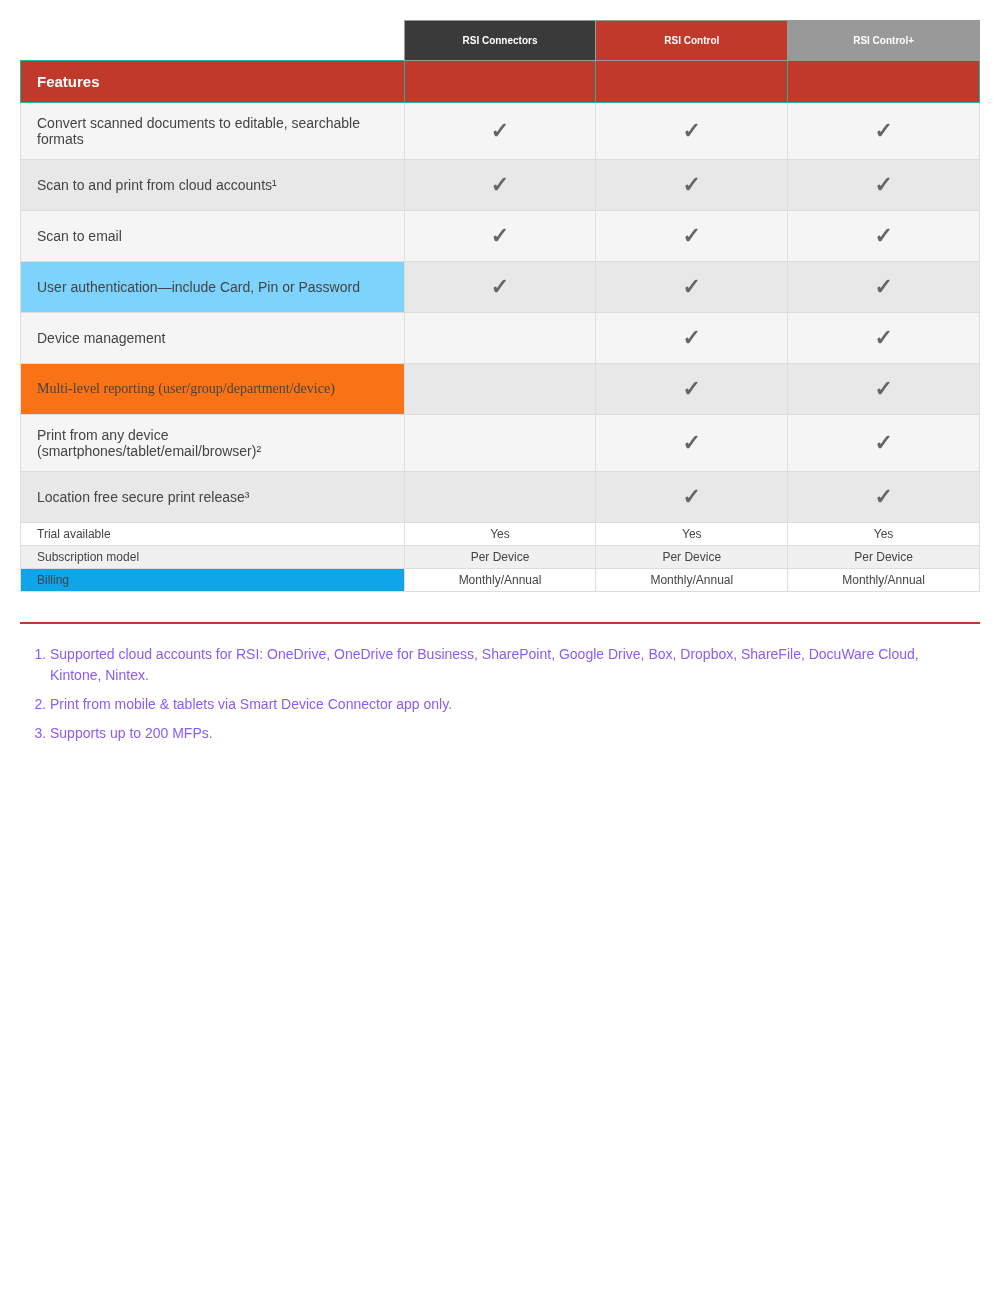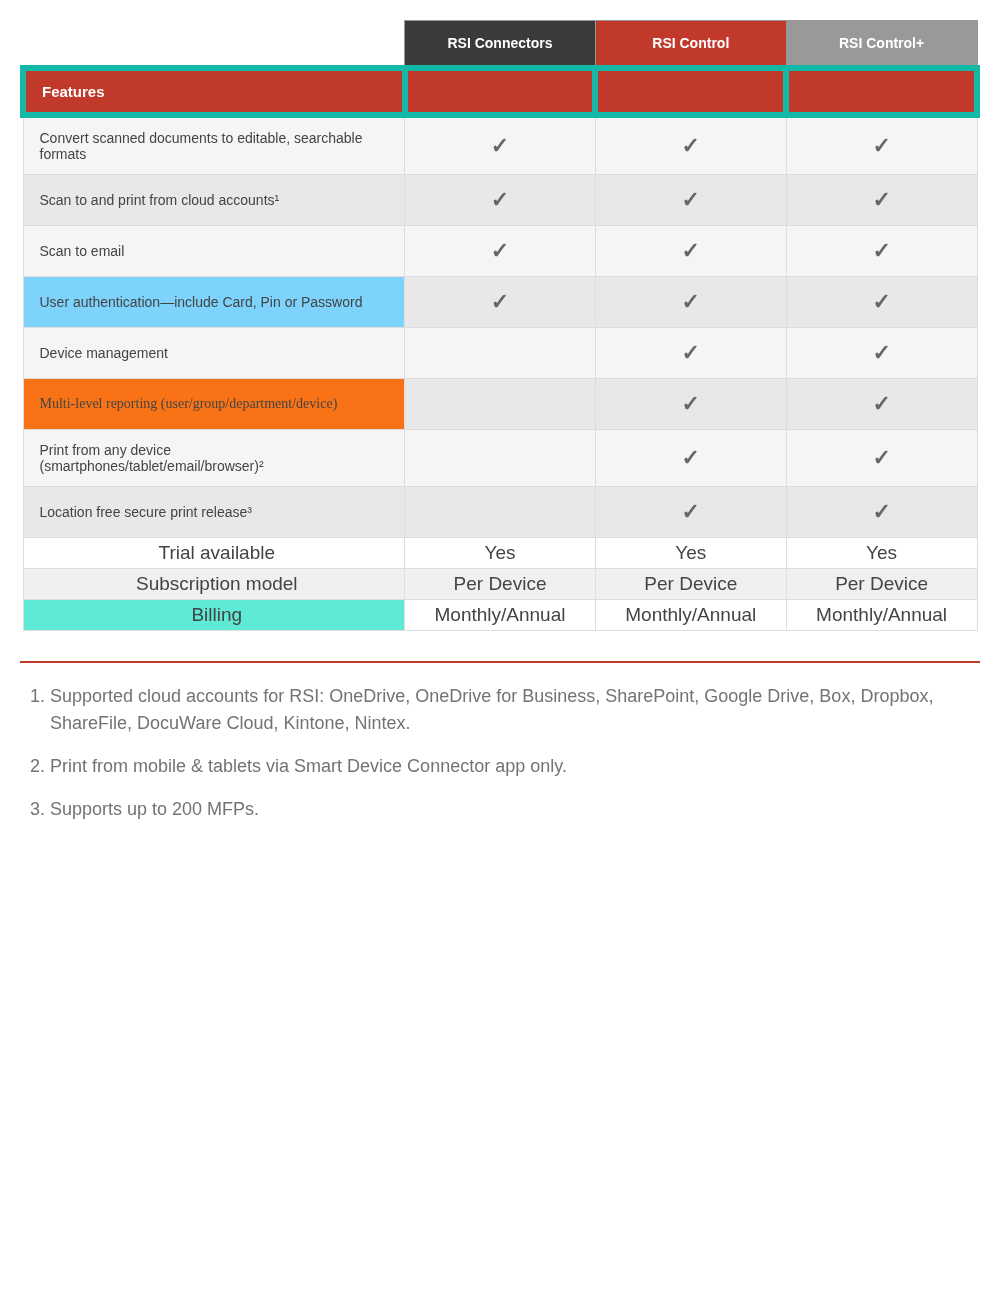--- a/index.html
+++ b/index.html
@@ -12,31 +12,31 @@
       padding: 20px;
     }
 
     .comparison-table {
       width: 100%;
       border-collapse: collapse;
       margin-bottom: 30px;
     }
 
     .comparison-table th, .comparison-table td {
-      border: 6px solid #14b8a6;
+      border: 1px solid #14b8a6;
       padding: 0;
       vertical-align: middle;
     }
 
     
     .header-row th {
       background: #f0f0f0;
       text-align: center;
       font-weight: bold;
-      font-size: 14px;
+      font-size: 10px;
       padding: 14px 10px;
       color: #fff;
       border: 1px solid #999;
     }
 
     .header-row th:first-child {
       background: transparent;
       border: none;
     }
 
@@ -96,23 +96,22 @@
     .value-col {
       width: 20%;
       text-align: center;
       font-size: 14px;
       color: #444;
     }
 
     
     .access-row td {
       padding: 4px 10px;
-      font-size: 19px;
+      font-size: 12px;
       border: 1px solid #ddd;
-      text-align: center;
     }
 
     .access-row:nth-child(odd) td {
       background: #ffffff;
     }
 
     .access-row:nth-child(even) td {
       background: #f0f0f0;
     }
 
@@ -120,25 +119,24 @@
     .footnotes {
       margin-top: 10px;
       padding: 0 10px;
     }
 
     .footnotes ol {
       padding-left: 20px;
     }
 
     .footnotes ol li {
-      font-size: 18px;
-      color: #737373;
+      font-size: 14px;
+      color: #8b5cf6;
       margin-bottom: 8px;
       line-height: 1.5;
-      margin-top: 16px;
     }
 
     
     .table-divider {
       border-top: 2px solid #c0392b;
       margin-bottom: 20px;
     }
   </style>
 </head>
 <body>
@@ -219,21 +217,21 @@
         <td class="value-col" style="background: rgb(255, 255, 255);">Yes</td>
         <td class="value-col" style="background: rgb(255, 255, 255);">Yes</td>
       </tr>
       <tr class="access-row">
         <td class="feature-col" style="background: rgb(240, 240, 240);">Subscription model</td>
         <td class="value-col" style="background: rgb(240, 240, 240);">Per Device</td>
         <td class="value-col" style="background: rgb(240, 240, 240);">Per Device</td>
         <td class="value-col" style="background: rgb(240, 240, 240);">Per Device</td>
       </tr>
       <tr class="access-row">
-        <td class="feature-col" style="background: #5eead4; margin-top: 9px;">Billing</td>
+        <td class="feature-col" style="background: #0ea5e9; margin-top: 9px;">Billing</td>
         <td class="value-col" style="background: rgb(255, 255, 255);">Monthly/Annual</td>
         <td class="value-col" style="background: rgb(255, 255, 255);">Monthly/Annual</td>
         <td class="value-col" style="background: rgb(255, 255, 255);">Monthly/Annual</td>
       </tr>
     </tbody>
 </table>
 
 <div class="table-divider"></div>
 
 <div class="footnotes">

